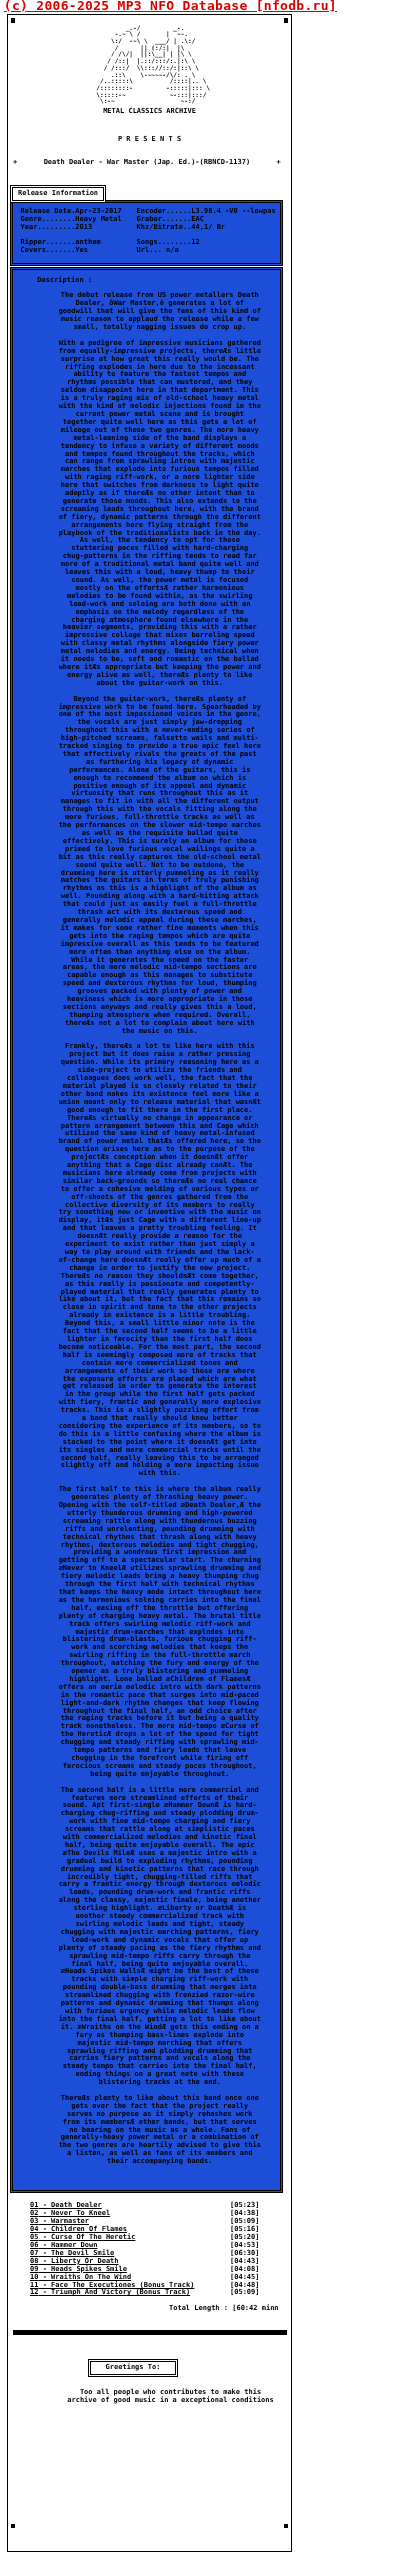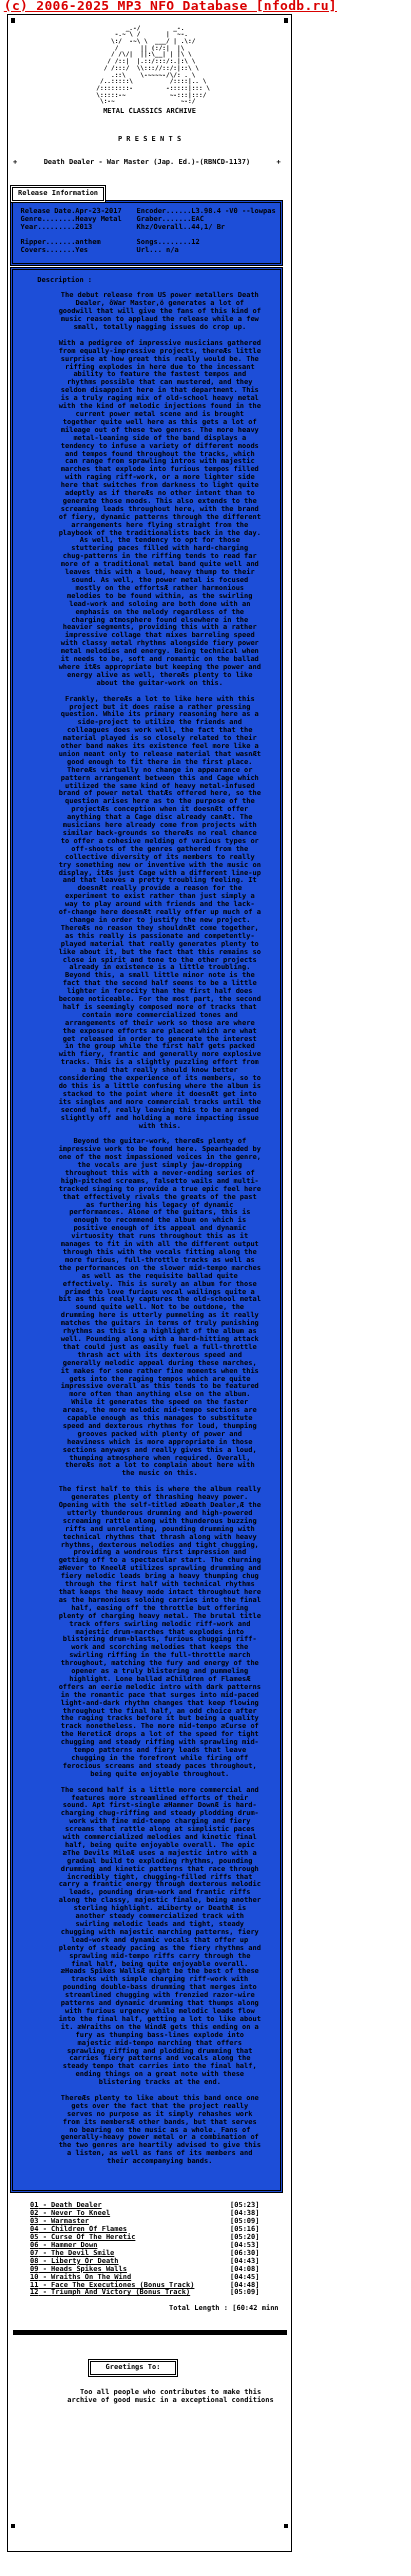--- a/index.html
+++ b/index.html
@@ -102,21 +102,21 @@
           <span class="info-right">Encoder......L3.98.4 -V0 --lowpas</span>
         </div>
 
         <div class="info-row">
           <span class="info-left">Genre........Heavy Metal</span>
           <span class="info-right">Graber.......EAC</span>
         </div>
 
         <div class="info-row">
           <span class="info-left">Year.........2013</span>
-          <span class="info-right">Khz/Overall..44,1/ Br</span>
+          <span class="info-right">Khz/Bitrate..44,1/ Br</span>
         </div>
 
         <div class="info-row">
           <span class="info-left"></span>
           <span class="info-right"></span>
         </div>
 
         <div class="info-row">
           <span class="info-left">Ripper.......anthem</span>
           <span class="info-right">Songs........12</span>
@@ -178,20 +178,64 @@
 emphasis on the melody regardless of the
 charging atmosphere found elsewhere in the
 heavier segments, providing this with a rather
 impressive collage that mixes barreling speed
 with classy metal rhythms alongside fiery power
 metal melodies and energy. Being technical when
 it needs to be, soft and romantic on the ballad
 where itÆs appropriate but keeping the power and
 energy alive as well, thereÆs plenty to like
 about the guitar-work on this.</pre>
+
+          <pre class="para">Beyond the guitar-work, thereÆs plenty of
+impressive work to be found here. Spearheaded by
+one of the most impassioned voices in the genre,
+the vocals are just simply jaw-dropping
+throughout this with a never-ending series of
+high-pitched screams, falsetto wails and multi-
+tracked singing to provide a true epic feel here
+that effectively rivals the greats of the past
+as furthering his legacy of dynamic
+performances. Alone of the guitars, this is
+enough to recommend the album on which is
+positive enough of its appeal and dynamic
+virtuosity that runs throughout this as it
+manages to fit in with all the different output
+through this with the vocals fitting along the
+more furious, full-throttle tracks as well as
+the performances on the slower mid-tempo marches
+as well as the requisite ballad quite
+effectively. This is surely an album for those
+primed to love furious vocal wailings quite a
+bit as this really captures the old-school metal
+sound quite well. Not to be outdone, the
+drumming here is utterly pummeling as it really
+matches the guitars in terms of truly punishing
+rhythms as this is a highlight of the album as
+well. Pounding along with a hard-hitting attack
+that could just as easily fuel a full-throttle
+thrash act with its dexterous speed and
+generally melodic appeal during these marches,
+it makes for some rather fine moments when this
+gets into the raging tempos which are quite
+impressive overall as this tends to be featured
+more often than anything else on the album.
+While it generates the speed on the faster
+areas, the more melodic mid-tempo sections are
+capable enough as this manages to substitute
+speed and dexterous rhythms for loud, thumping
+grooves packed with plenty of power and
+heaviness which is more appropriate in those
+sections anyways and really gives this a loud,
+thumping atmosphere when required. Overall,
+thereÆs not a lot to complain about here with
+the music on this.</pre>
 
           <pre class="para">Frankly, thereÆs a lot to like here with this
 project but it does raise a rather pressing
 question. While its primary reasoning here as a
 side-project to utilize the friends and
 colleagues does work well, the fact that the
 material played is so closely related to their
 other band makes its existence feel more like a
 union meant only to release material that wasnÆt
 good enough to fit there in the first place.
@@ -235,64 +279,20 @@
 tracks. This is a slightly puzzling effort from
 a band that really should know better
 considering the experience of its members, so to
 do this is a little confusing where the album is
 stacked to the point where it doesnÆt get into
 its singles and more commercial tracks until the
 second half, really leaving this to be arranged
 slightly off and holding a more impacting issue
 with this.</pre>
 
-          <pre class="para">Beyond the guitar-work, thereÆs plenty of
-impressive work to be found here. Spearheaded by
-one of the most impassioned voices in the genre,
-the vocals are just simply jaw-dropping
-throughout this with a never-ending series of
-high-pitched screams, falsetto wails and multi-
-tracked singing to provide a true epic feel here
-that effectively rivals the greats of the past
-as furthering his legacy of dynamic
-performances. Alone of the guitars, this is
-enough to recommend the album on which is
-positive enough of its appeal and dynamic
-virtuosity that runs throughout this as it
-manages to fit in with all the different output
-through this with the vocals fitting along the
-more furious, full-throttle tracks as well as
-the performances on the slower mid-tempo marches
-as well as the requisite ballad quite
-effectively. This is surely an album for those
-primed to love furious vocal wailings quite a
-bit as this really captures the old-school metal
-sound quite well. Not to be outdone, the
-drumming here is utterly pummeling as it really
-matches the guitars in terms of truly punishing
-rhythms as this is a highlight of the album as
-well. Pounding along with a hard-hitting attack
-that could just as easily fuel a full-throttle
-thrash act with its dexterous speed and
-generally melodic appeal during these marches,
-it makes for some rather fine moments when this
-gets into the raging tempos which are quite
-impressive overall as this tends to be featured
-more often than anything else on the album.
-While it generates the speed on the faster
-areas, the more melodic mid-tempo sections are
-capable enough as this manages to substitute
-speed and dexterous rhythms for loud, thumping
-grooves packed with plenty of power and
-heaviness which is more appropriate in those
-sections anyways and really gives this a loud,
-thumping atmosphere when required. Overall,
-thereÆs not a lot to complain about here with
-the music on this.</pre>
-
           <pre class="para">The first half to this is where the album really
 generates plenty of thrashing heavy power.
 Opening with the self-titled æDeath Dealer,Æ the
 utterly thunderous drumming and high-powered
 screaming rattle along with thunderous buzzing
 riffs and unrelenting, pounding drumming with
 technical rhythms that thrash along with heavy
 rhythms, dexterous melodies and tight chugging,
 providing a wondrous first impression and
 getting off to a spectacular start. The churning
@@ -413,21 +413,21 @@
         <span class="track-left"><span>07</span><span> - </span><span>The Devil Smile</span></span>
         <span class="track-time">[06:30]</span>
       </div>
 
       <div class="track-row">
         <span class="track-left"><span>08</span><span> - </span><span>Liberty Or Death</span></span>
         <span class="track-time">[04:43]</span>
       </div>
 
       <div class="track-row">
-        <span class="track-left"><span>09</span><span> - </span><span>Heads Spikes Walls</span></span>
+        <span class="track-left"><span>09</span><span> - </span><span>Heads Spikes Smile</span></span>
         <span class="track-time">[04:08]</span>
       </div>
 
       <div class="track-row">
         <span class="track-left"><span>10</span><span> - </span><span>Wraiths On The Wind</span></span>
         <span class="track-time">[04:45]</span>
       </div>
 
       <div class="track-row">
         <span class="track-left"><span>11</span><span> - </span><span>Face The Executiones (Bonus Track)</span></span>

